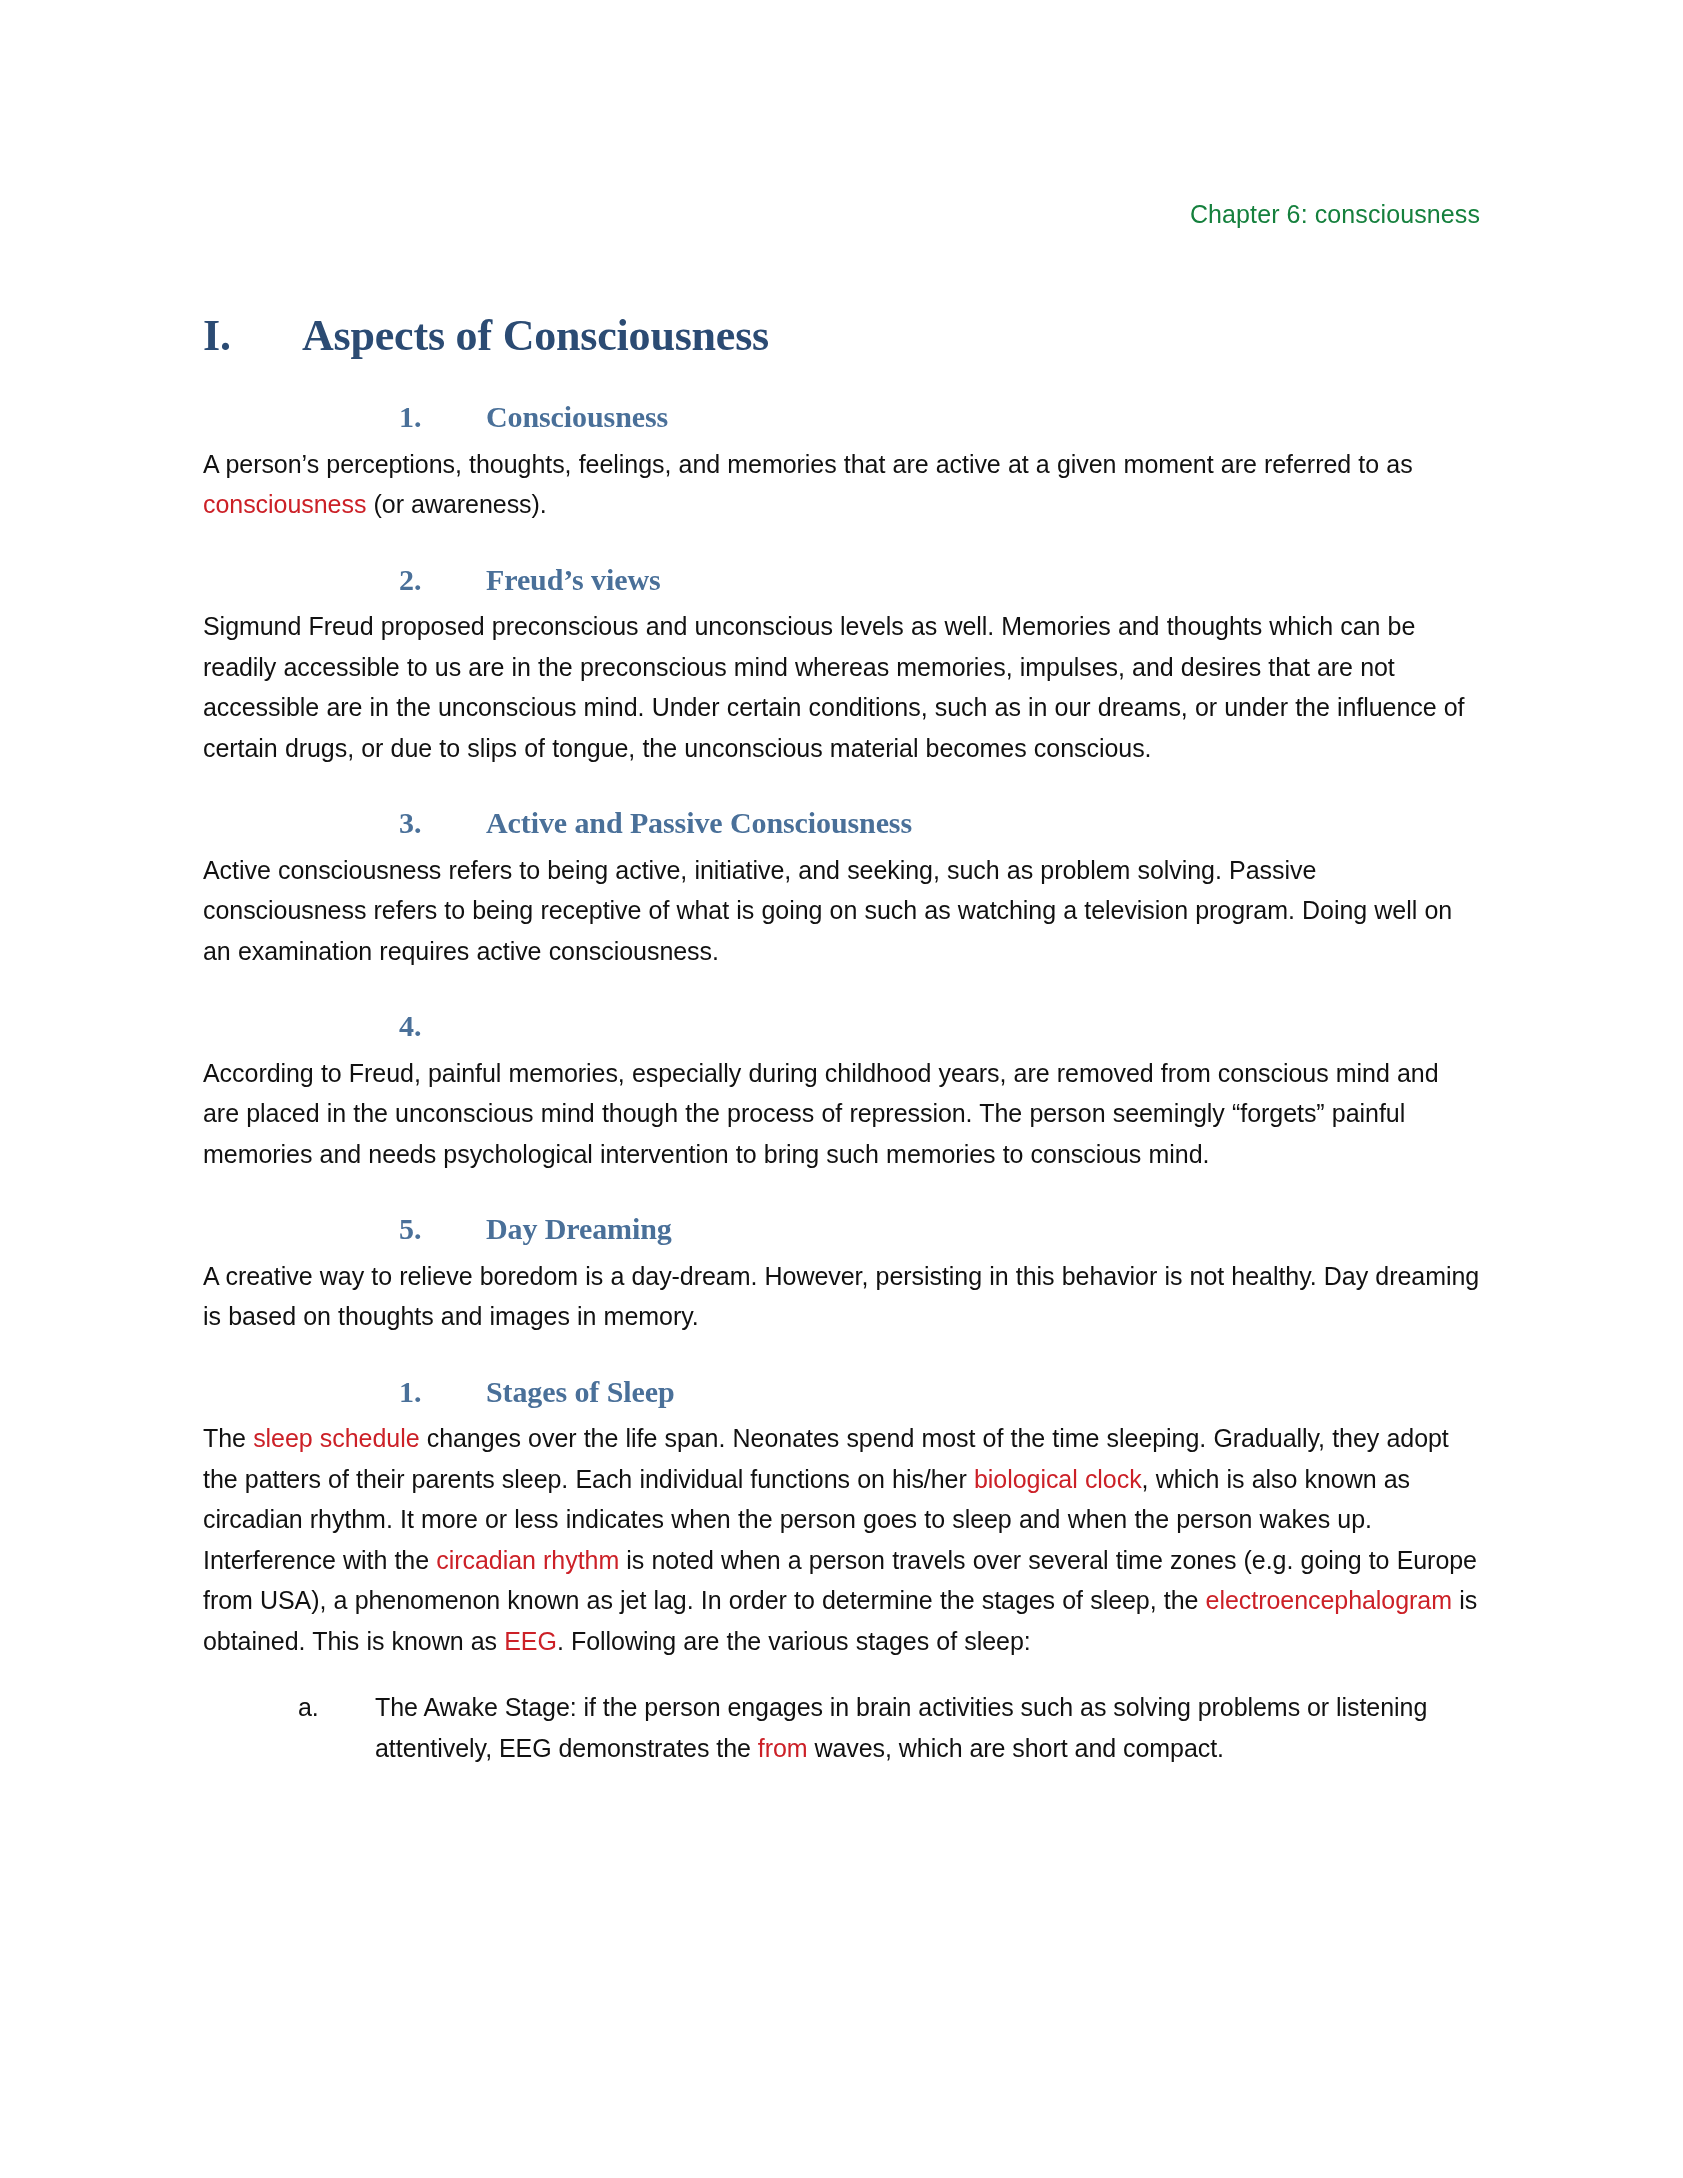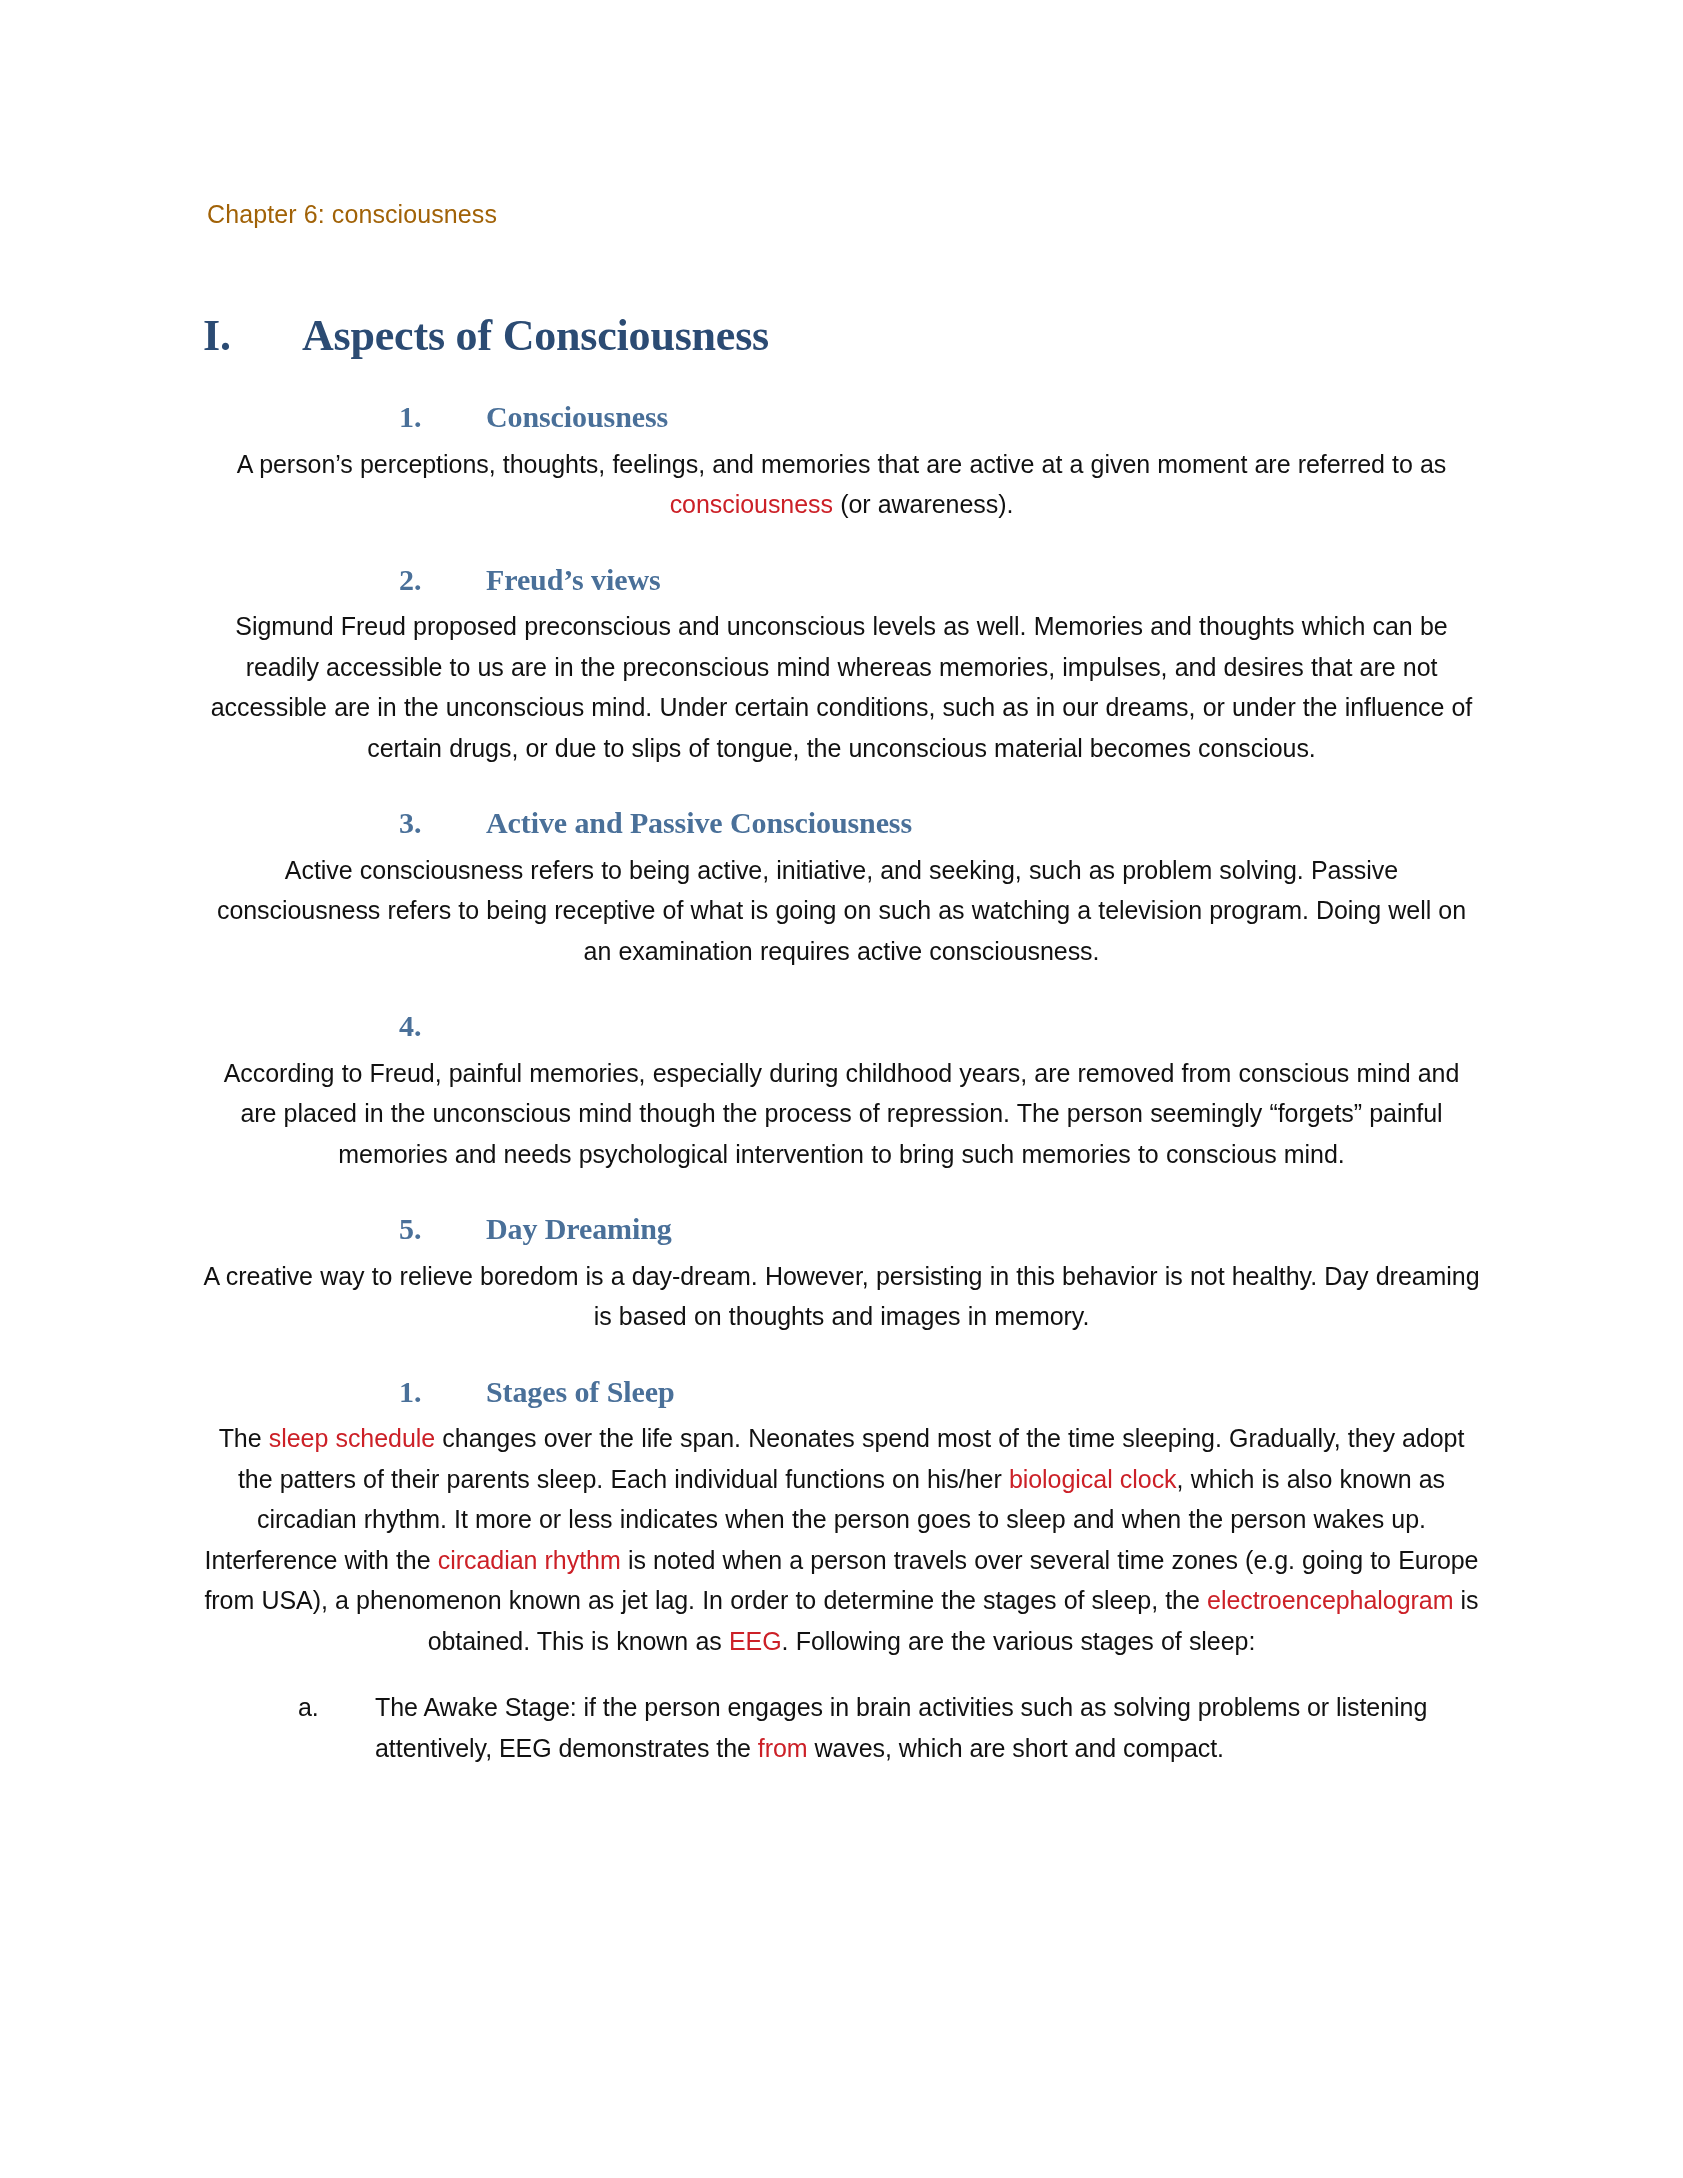--- a/index.html
+++ b/index.html
@@ -18,24 +18,25 @@
     position: relative;
     width: 1683px;
     height: 2178px;
     background: #ffffff;
     box-sizing: border-box;
     padding: 198px 203px 0 203px;
   }
   .doc-header {
     font-family: "Liberation Sans", sans-serif;
     font-size: 25px;
-    color: #a16207;
+    color: #15803d;
     letter-spacing: 0.1px;
     margin: 0 0 0 4px;
     line-height: 1.3;
+    text-align: right;
   }
   .h1 {
     font-family: "Liberation Serif", serif;
     font-weight: bold;
     font-size: 44px;
     color: #2b4b73;
     margin: 79px 0 0 0;
     display: flex;
     line-height: 1.2;
     letter-spacing: -0.2px;
@@ -64,21 +65,21 @@
   }
   .h2 .txt {
     flex: 1 1 auto;
   }
   p.body {
     font-family: "Liberation Sans", sans-serif;
     font-size: 25px;
     line-height: 1.62;
     color: #111111;
     margin: 8px 0 0 0;
-    text-align: center;
+    text-align: left;
     letter-spacing: -0.05px;
     word-spacing: 0.3px;
   }
   .term {
     color: #cc2027;
   }
   ol.alpha {
     list-style: none;
     margin: 26px 0 0 0;
     padding: 0 0 0 95px;

